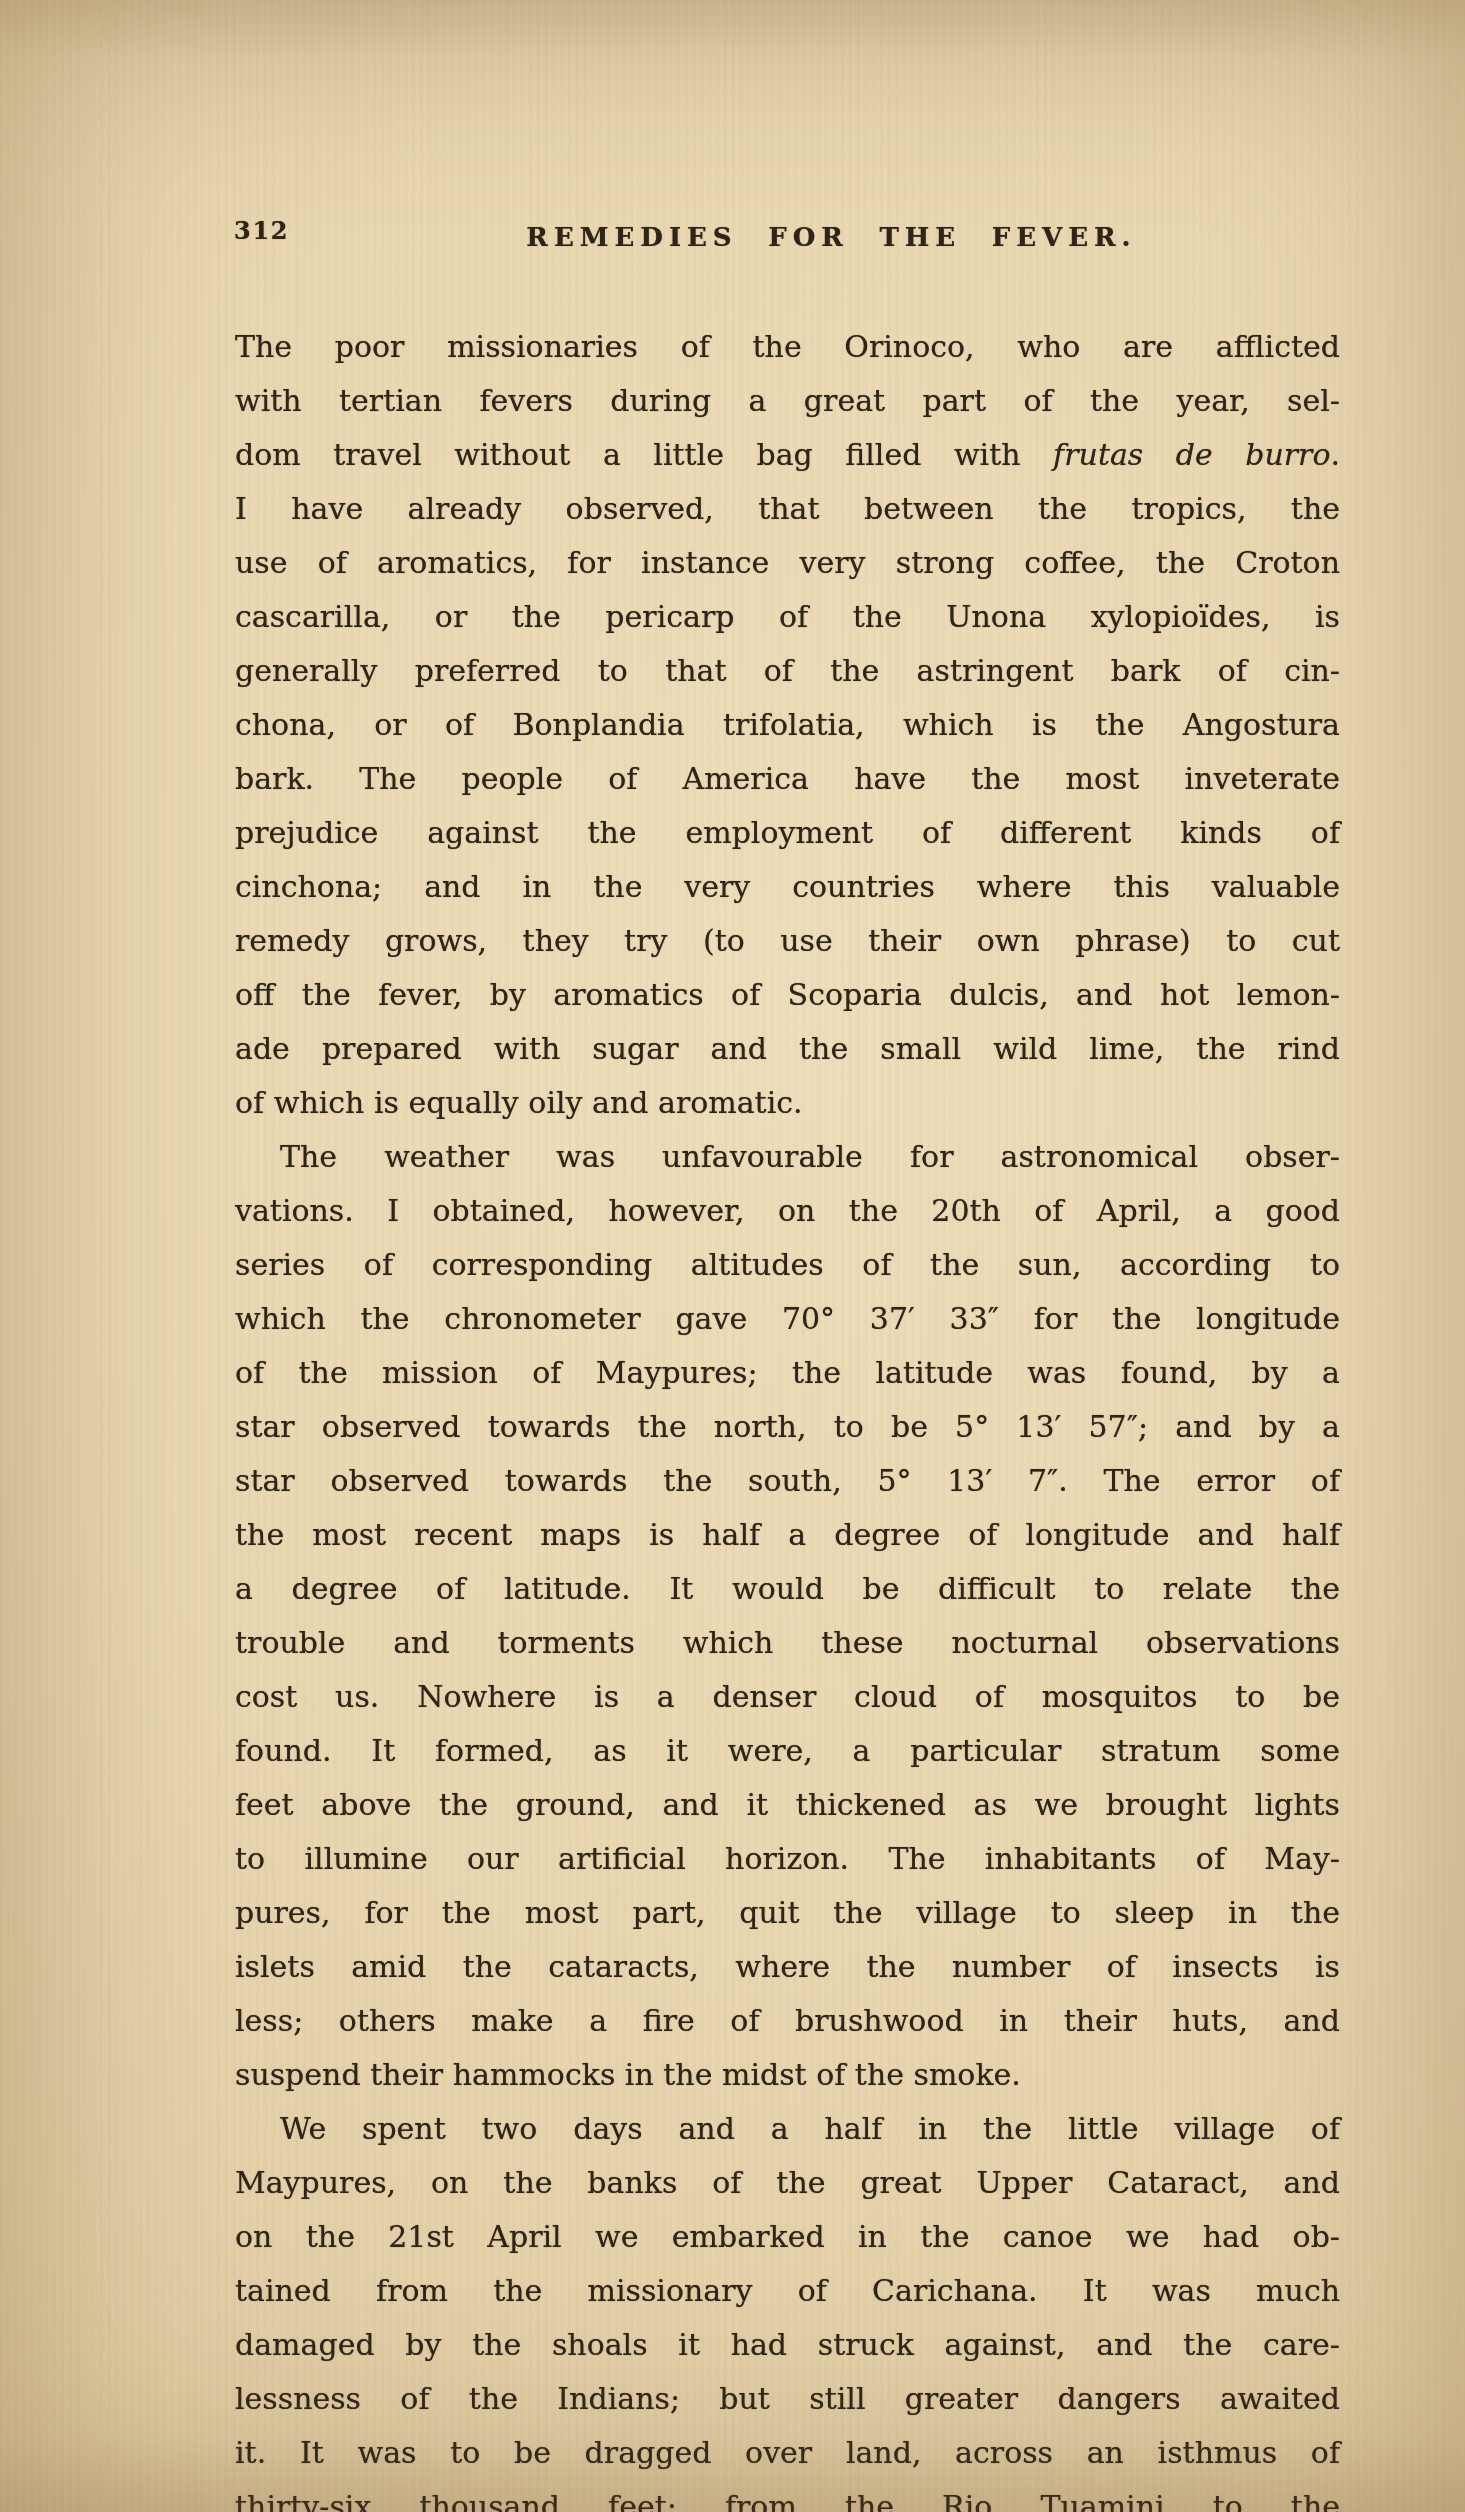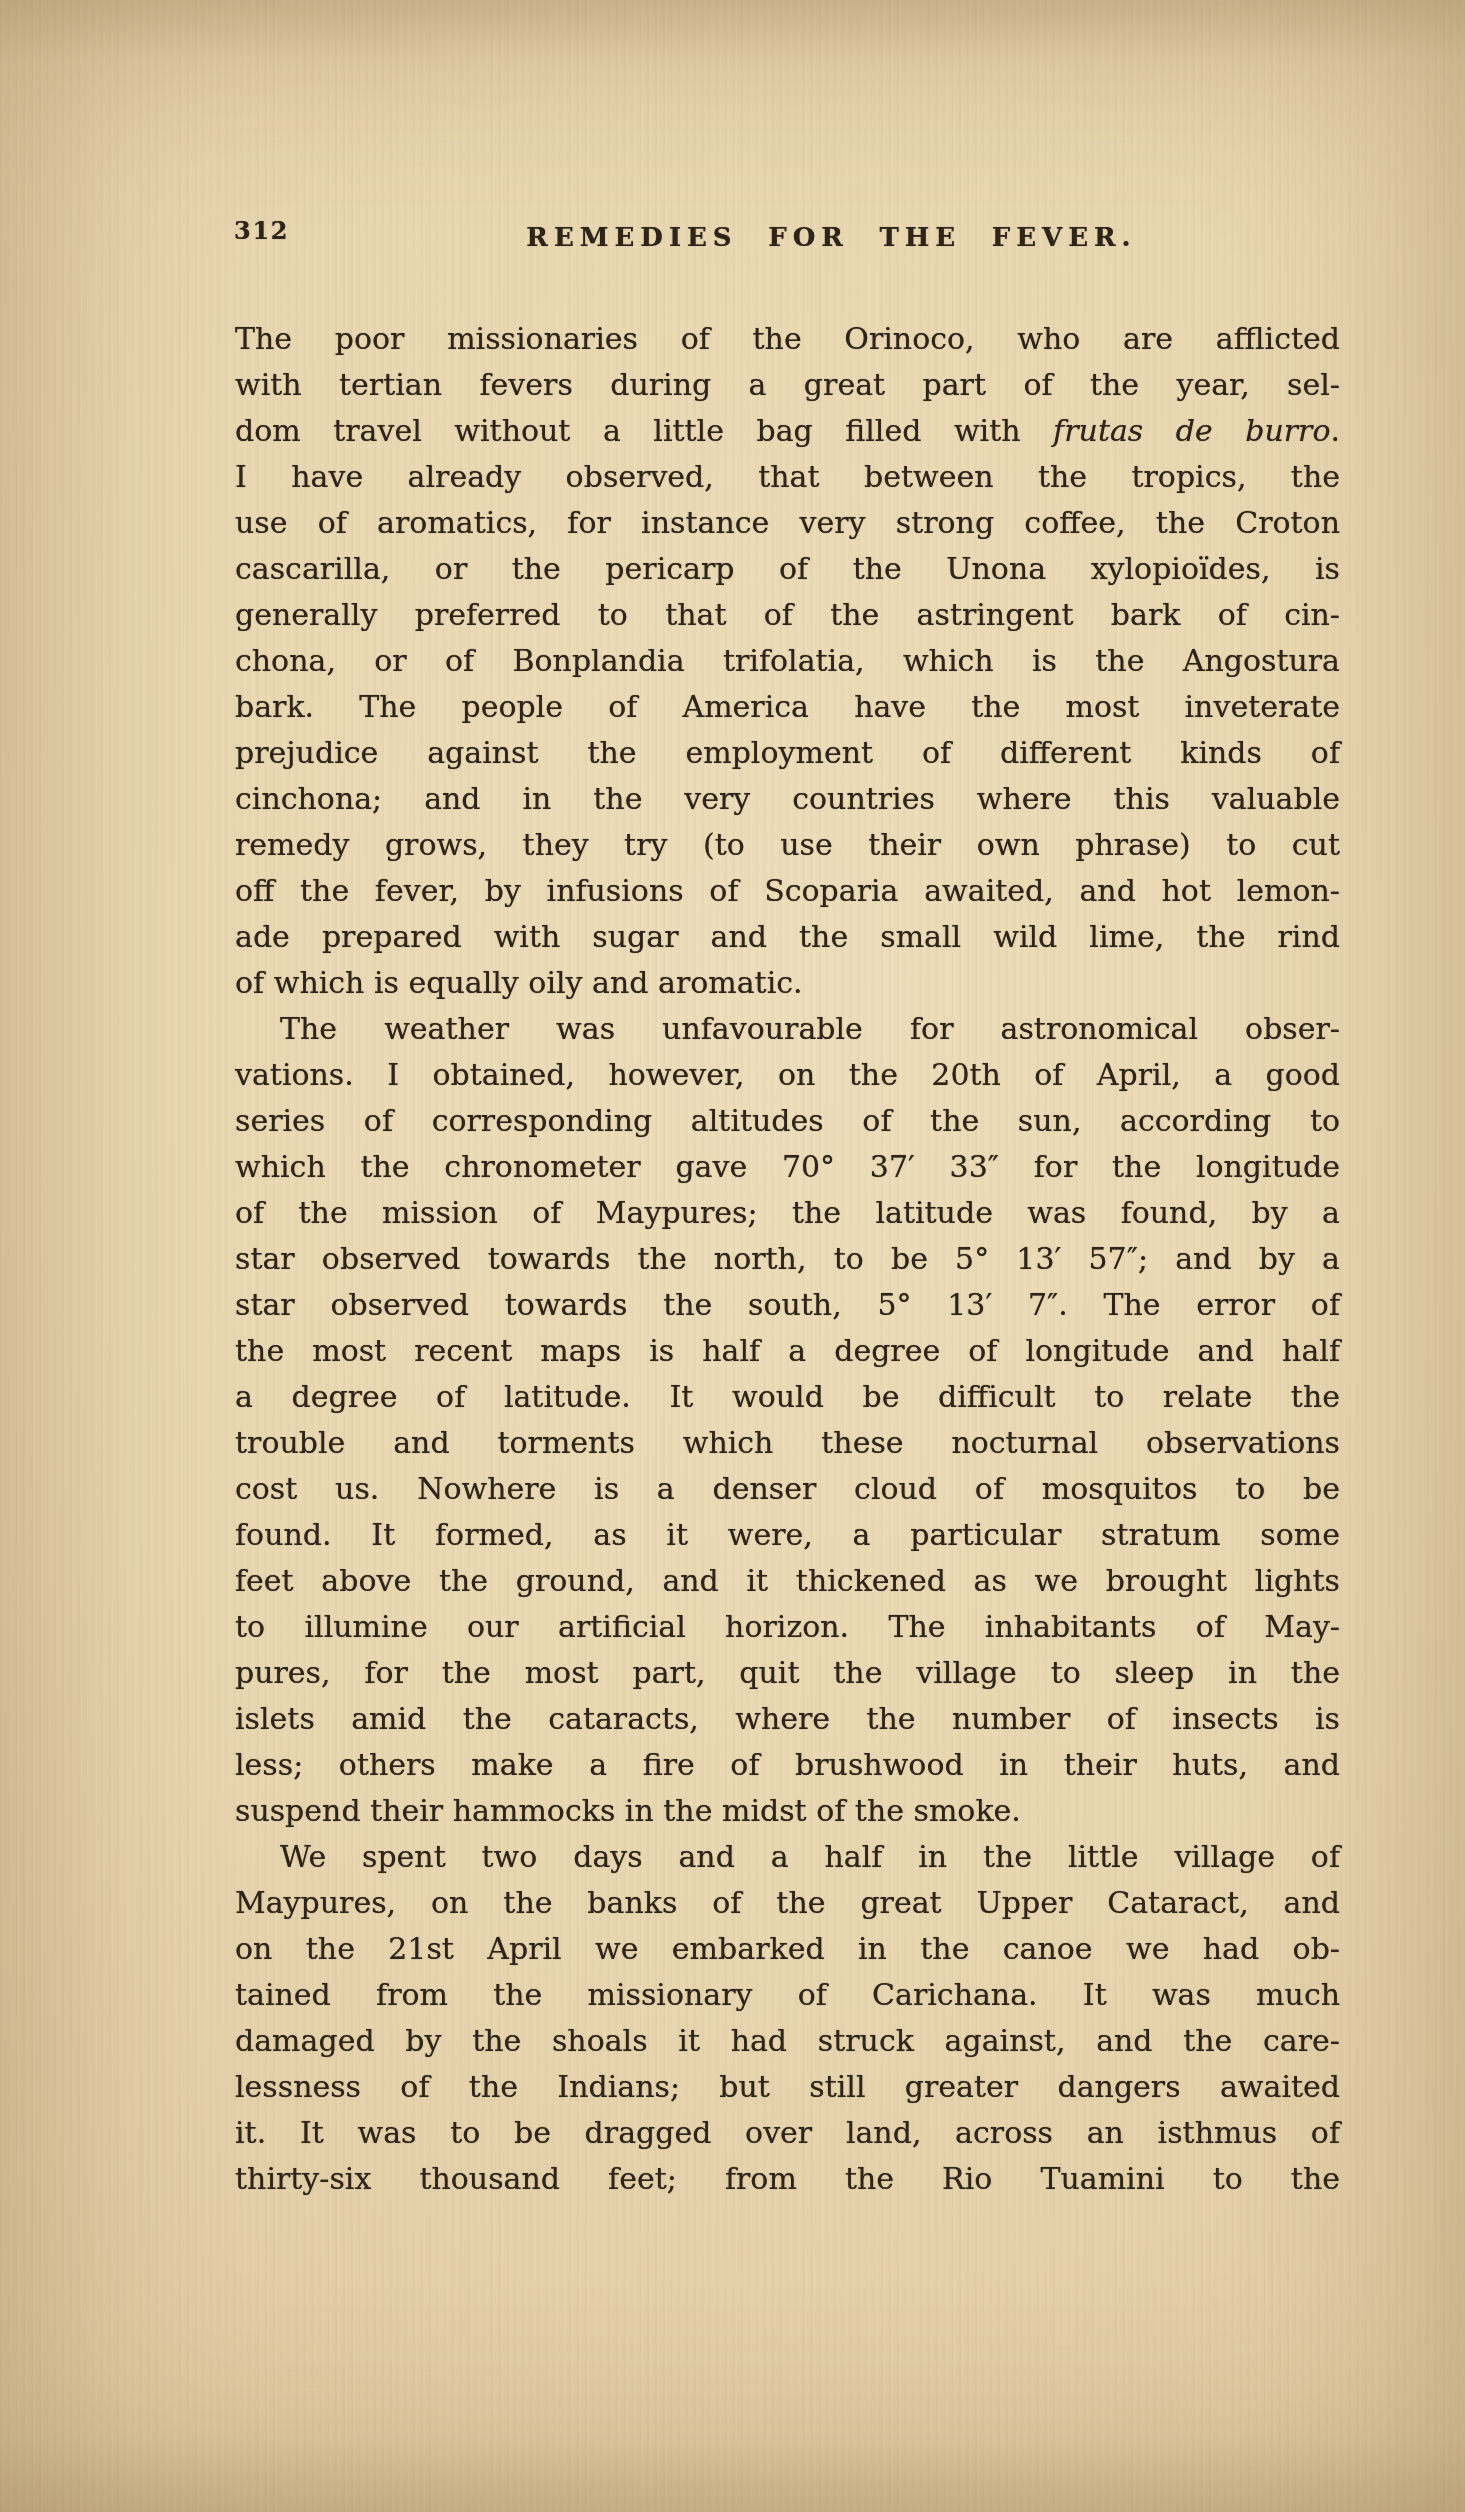--- a/index.html
+++ b/index.html
@@ -26,20 +26,21 @@
     letter-spacing:6px;word-spacing:15.5px;
   }
   .textblock{
     position:absolute;left:235px;top:316px;width:1105px;
     font-family:"DejaVu Serif",serif;font-size:30px;
   }
   .line{
     height:46px;line-height:46px;
     text-align:justify;text-align-last:justify;text-justify:inter-word;
     overflow:visible;
+    margin-top:8px;
   }
   .line.endline{text-align-last:left;}
   .line.indent{text-indent:45px;}
   .line i{}
 </style>
 </head>
 <body>
 
 <div class="page">
   <div class="grain"></div>
@@ -54,21 +55,21 @@
       <div class="line"><span>dom travel without a little bag filled with </span><i>frutas de burro</i><span>.</span></div>
       <div class="line"><span>I have already observed, that between the tropics, the</span></div>
       <div class="line"><span>use of aromatics, for instance very strong coffee, the Croton</span></div>
       <div class="line"><span>cascarilla, or the pericarp of the Unona xylopioïdes, is</span></div>
       <div class="line"><span>generally preferred to that of the astringent bark of cin-</span></div>
       <div class="line"><span>chona, or of Bonplandia trifolatia, which is the Angostura</span></div>
       <div class="line"><span>bark.  The people of America have the most inveterate</span></div>
       <div class="line"><span>prejudice against the employment of different kinds of</span></div>
       <div class="line"><span>cinchona; and in the very countries where this valuable</span></div>
       <div class="line"><span>remedy grows, they try (to use their own phrase) to cut</span></div>
-      <div class="line"><span>off the fever, by infusions of Scoparia awaited, and hot lemon-</span></div>
+      <div class="line"><span>off the fever, by aromatics of Scoparia dulcis, and hot lemon-</span></div>
       <div class="line"><span>ade prepared with sugar and the small wild lime, the rind</span></div>
       <div class="line endline"><span>of which is equally oily and aromatic.</span></div>
       <div class="line indent"><span>The weather was unfavourable for astronomical obser-</span></div>
       <div class="line"><span>vations.  I obtained, however, on the 20th of April, a good</span></div>
       <div class="line"><span>series of corresponding altitudes of the sun, according to</span></div>
       <div class="line"><span>which the chronometer gave 70° 37′ 33″ for the longitude</span></div>
       <div class="line"><span>of the mission of Maypures; the latitude was found, by a</span></div>
       <div class="line"><span>star observed towards the north, to be 5° 13′ 57″; and by a</span></div>
       <div class="line"><span>star observed towards the south, 5° 13′ 7″.  The error of</span></div>
       <div class="line"><span>the most recent maps is half a degree of longitude and half</span></div>

